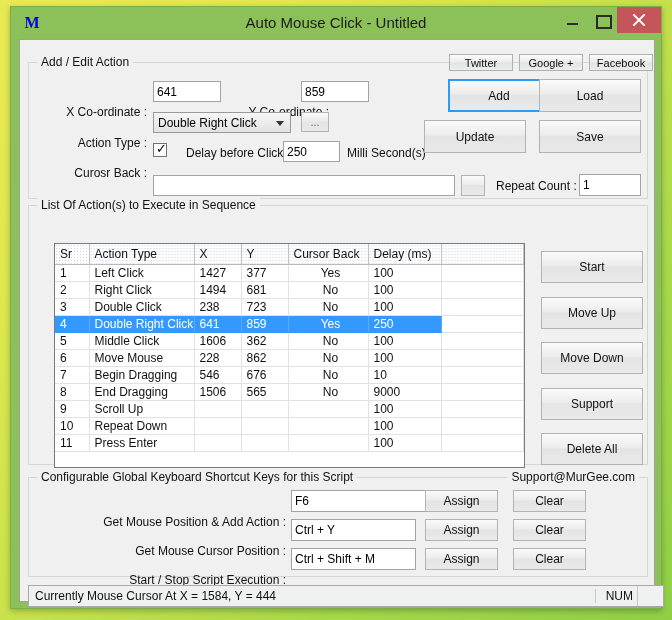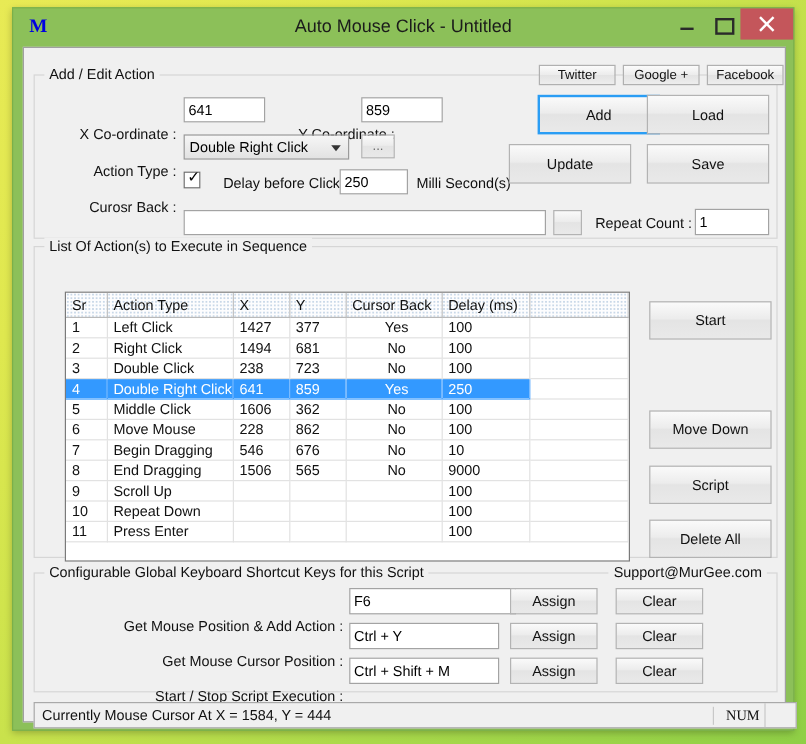--- a/index.html
+++ b/index.html
@@ -258,21 +258,20 @@
   }
   #status-text {
     position: absolute; left: 6px; top: 3px;
     font-size: 12px; color: #111;
   }
   #status-num {
     position: absolute; right: 30px; top: 3px;
     font-size: 12px; color: #111;
     padding-left: 10px;
     border-left: 1px solid #c8c8c8;
-    font-family: Liberation Serif, serif;
   }
   #status-grip {
     position: absolute; right: 4px; top: 0;
     width: 22px; height: 20px;
     border-left: 1px solid #c8c8c8;
   }
 </style>
 </head>
 <body>
 
@@ -460,22 +459,23 @@
               <td class=""></td>
               <td class="c-center"></td>
               <td class="">100</td>
               <td class="blank"></td>
             </tr>
           </tbody>
       </table>
     </div>
 
     <div class="btn" style="left:521px; top:211px; width:102px; height:32px;">Start</div>
+    <div class="btn" style="left:521px; top:257px; width:102px; height:32px;">Move Up</div>
     <div class="btn" style="left:521px; top:302px; width:102px; height:32px;">Move Down</div>
-    <div class="btn" style="left:521px; top:348px; width:102px; height:32px;">Script</div>
+    <div class="btn" style="left:521px; top:348px; width:102px; height:32px;">Support</div>
     <div class="btn" style="left:521px; top:393px; width:102px; height:32px;">Delete All</div>
 
     <div class="group" id="grp-keys">
       <span class="legend">Configurable Global Keyboard Shortcut Keys for this Script</span>
       <span class="legend-right">Support@MurGee.com</span>
     </div>
 
     <span class="lbl right" style="left:60px; top:455px; width:206px;">Get Mouse Position &amp; Add Action :</span>
     <input class="txt" style="left: 271px; top: 450px; width: 139px; height: 22px;" value="F6">
     <div class="btn" style="left:405px; top:450px; width:73px; height:22px;">Assign</div>

